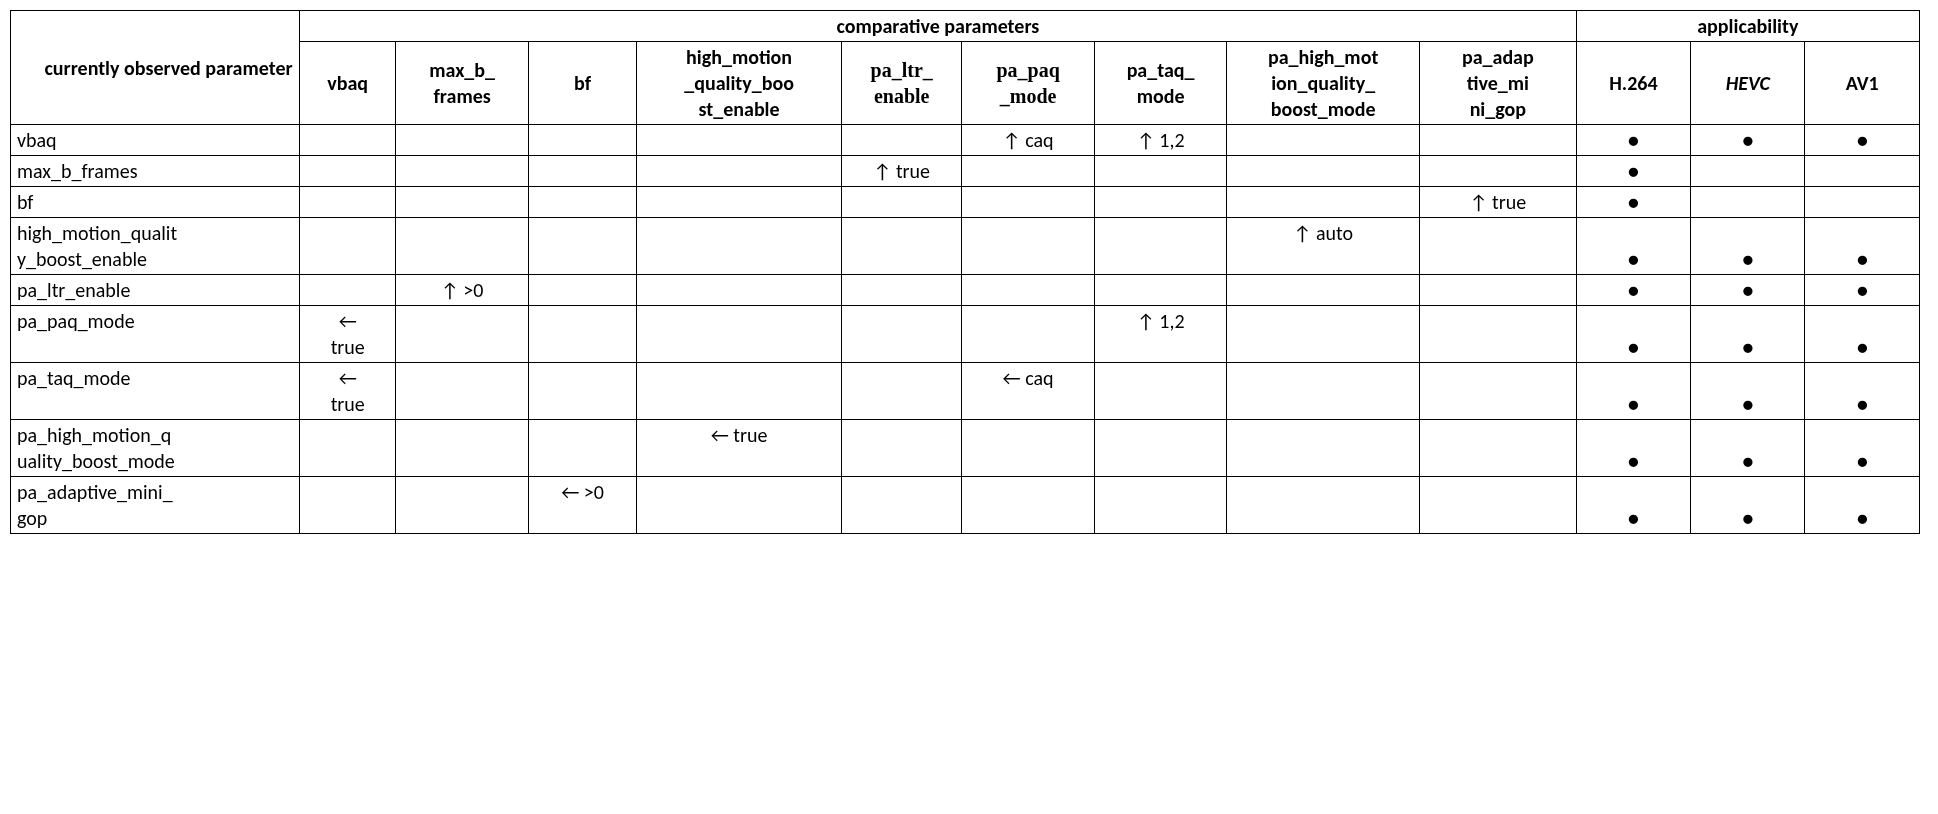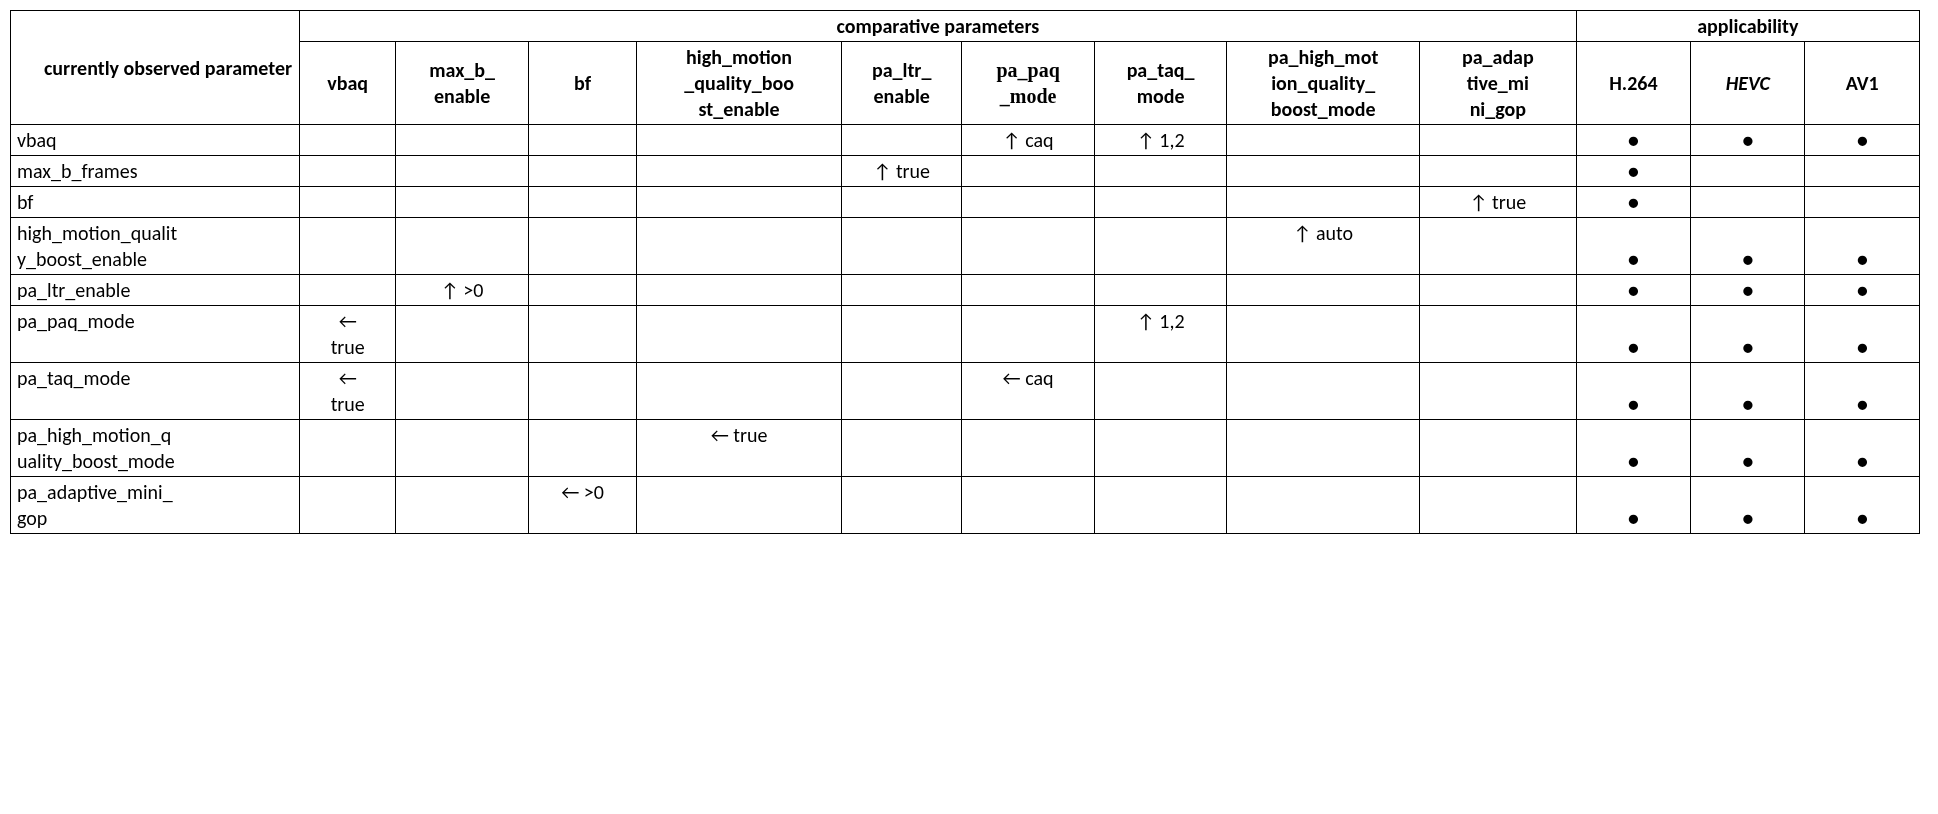--- a/index.html
+++ b/index.html
@@ -21,21 +21,21 @@
     vertical-align: top;
     word-wrap: break-word;
     overflow-wrap: break-word;
     line-height: 1.3;
   }
   th {
     font-weight: bold;
     vertical-align: middle;
   }
   th.rowhdr {
-    text-align: left;
+    text-align: center;
     vertical-align: middle;
     padding-left: 33px;
   }
   td.rowlabel {
     text-align: left;
     vertical-align: top;
   }
   td.cell {
     text-align: center;
   }
@@ -76,26 +76,26 @@
   </colgroup>
   <thead>
     <tr>
       <th class="rowhdr" rowspan="2">currently observed parameter</th>
       <th colspan="9">comparative parameters</th>
       <th colspan="3">applicability</th>
     </tr>
     <tr>
         <th style="white-space: pre-line;">vbaq</th>
         <th style="white-space: pre-line;">max_b_
-enable</th>
+frames</th>
         <th style="white-space: pre-line;">bf</th>
         <th style="white-space: pre-line;">high_motion
 _quality_boo
 st_enable</th>
-        <th style="white-space: pre-line;">pa_ltr_
+        <th style="white-space: pre-line; font-family: Liberation Serif, serif;">pa_ltr_
 enable</th>
         <th style="white-space: pre-line; font-family: Liberation Serif, serif;">pa_paq
 _mode</th>
         <th style="white-space: pre-line;">pa_taq_
 mode</th>
         <th style="white-space: pre-line;">pa_high_mot
 ion_quality_
 boost_mode</th>
         <th style="white-space: pre-line;">pa_adap
 tive_mi

